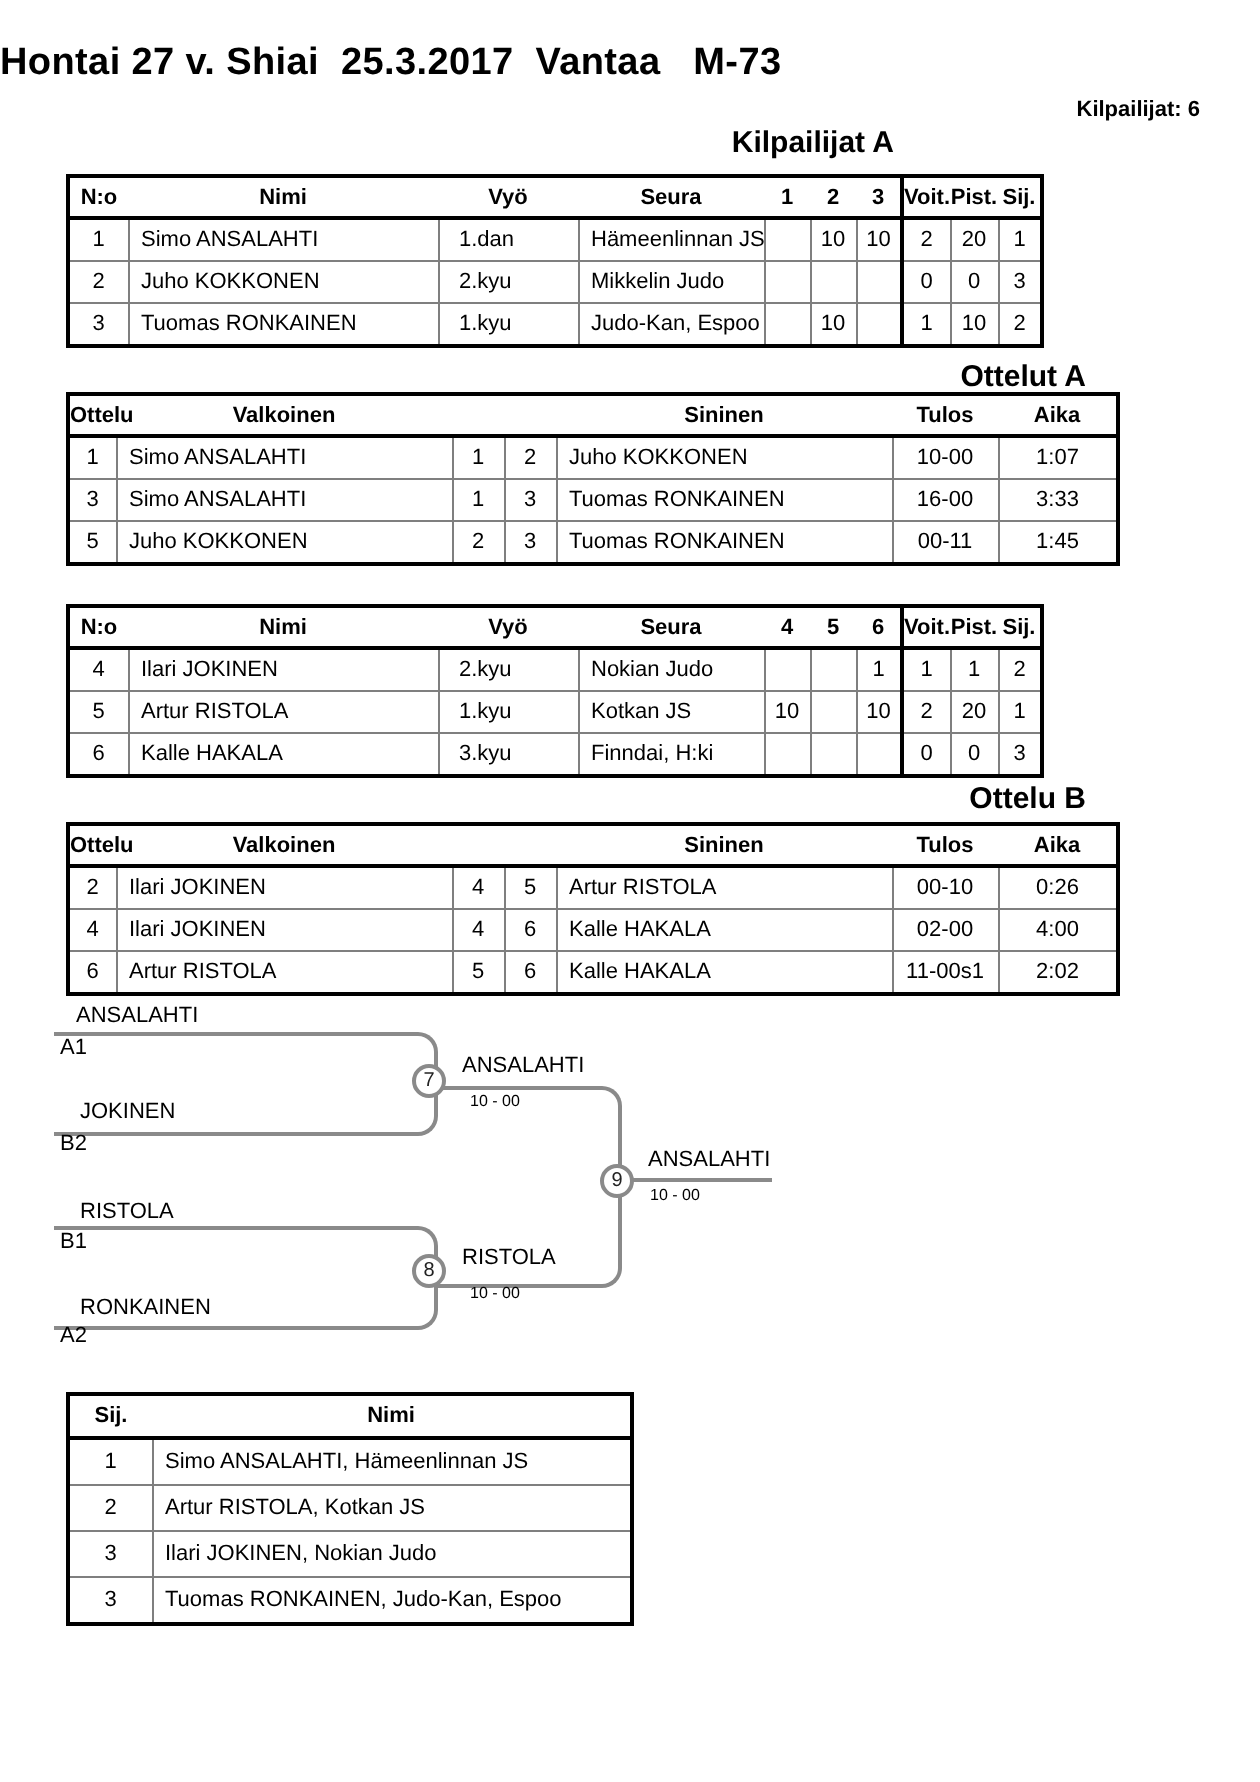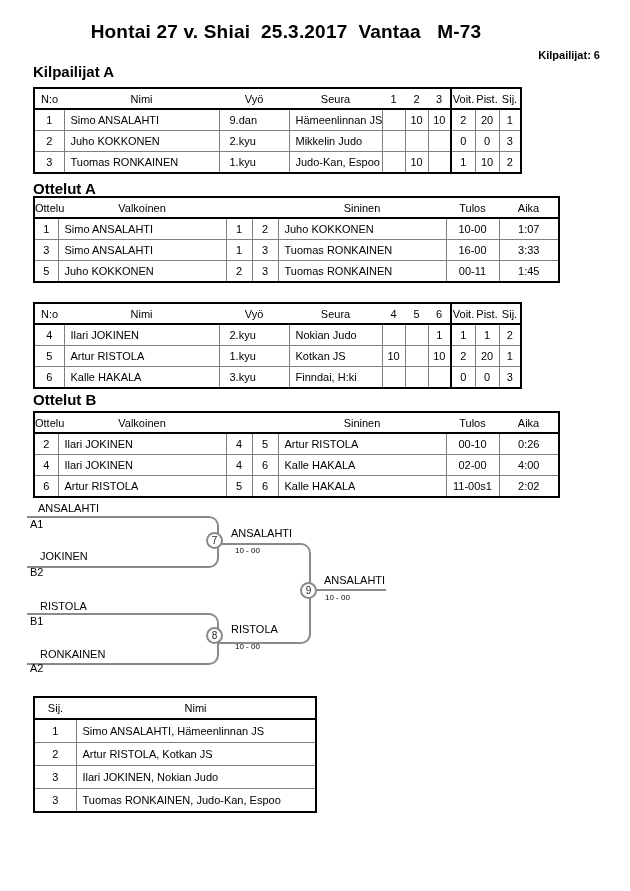--- a/index.html
+++ b/index.html
@@ -1,35 +1,35 @@
 <!DOCTYPE html>
 <html><head>
 <meta charset="utf-8">
 <style>
   html,body { margin:0; padding:0; background:#fff; }
   .page {
     position:relative; width:630px; height:891px; background:#ffffff;
     font-family:"Liberation Sans", sans-serif; color:#000; overflow:hidden;
   }
   .title {
-    position:absolute; top:21px; left:0; width:572px; text-align:center;
+    position:absolute; top:21px; left:0; width:572px; 
     font-size:19px; font-weight:bold; white-space:pre; letter-spacing:.2px;
   }
   .comp-count { position:absolute; top:49px; right:30px; font-size:11px; font-weight:bold; }
 
-  .sec-h { position:absolute; font-size:15px; font-weight:bold; text-align:left; white-space:nowrap; }
+  .sec-h { position:absolute; font-size:15px; font-weight:bold; text-align:right; white-space:nowrap; }
   .h-ka { top:63px;  left:33px; width:414px; }
   .h-oa { top:180px; left:33px; width:510px; }
   .h-kb { top:280px; left:33px; width:414px; }
   .h-ob { top:391px; left:33px; width:510px; }
   .h-tu { top:677px; left:33px; width:282px; }
 
   table { position:absolute; border-collapse:collapse; table-layout:fixed; background:#fff; border:2px solid #000; }
   th {
-    font-size:11px; font-weight:normal; height:19px; padding:0; text-align:center;
+    font-size:11px; font-weight:bold; height:19px; padding:0; text-align:center;
     border-bottom:2px solid #000; white-space:nowrap;
   }
   td {
     font-size:11px; height:20px; padding:0; border:1px solid #7f7f7f;
     white-space:nowrap; overflow:hidden; text-align:center;
   }
   td.L { text-align:left; padding-left:6px; }
   td.B { text-align:left; padding-left:10px; }
   .thickL { border-left:2px solid #000 !important; }
   .t-ka { top:87px;  left:33px; width:487px; }
@@ -93,21 +93,21 @@
         <th>3</th>
         <th class="thickL">Voit.</th>
         <th>Pist.</th>
         <th>Sij.</th>
       </tr>
     </thead>
     <tbody>
       <tr>
         <td>1</td>
         <td class="L">Simo ANSALAHTI</td>
-        <td class="B">9.dan</td>
+        <td class="B">1.dan</td>
         <td class="L">Hämeenlinnan JS</td>
         <td></td>
         <td>10</td>
         <td>10</td>
         <td class="thickL">2</td>
         <td>20</td>
         <td>1</td>
       </tr>
       <tr>
         <td>2</td>
@@ -249,21 +249,21 @@
         <td></td>
         <td></td>
         <td></td>
         <td class="thickL">0</td>
         <td>0</td>
         <td>3</td>
       </tr>
     </tbody>
   </table>
 
-  <div class="sec-h h-ob">Ottelut B</div>
+  <div class="sec-h h-ob">Ottelu B</div>
   <table class="t-ob">
     <colgroup>
         <col style="width:24px">
         <col style="width:168px">
         <col style="width:26px">
         <col style="width:26px">
         <col style="width:168px">
         <col style="width:53px">
         <col style="width:60px">
       </colgroup>

